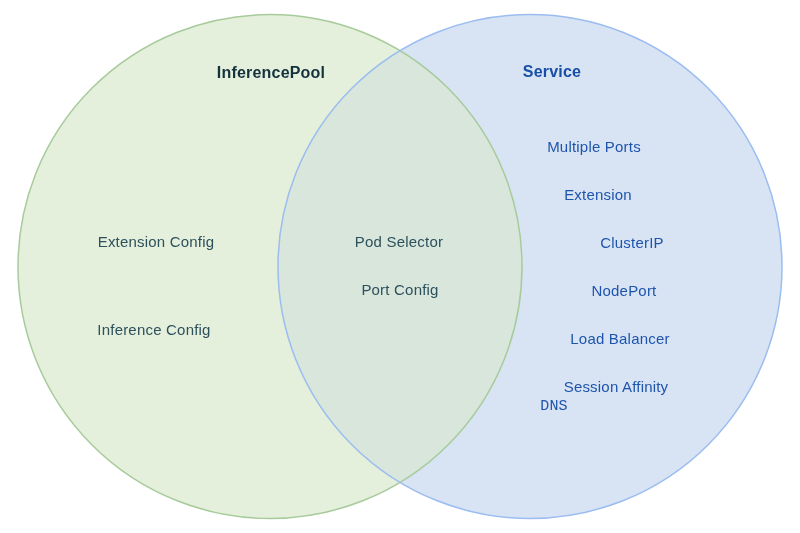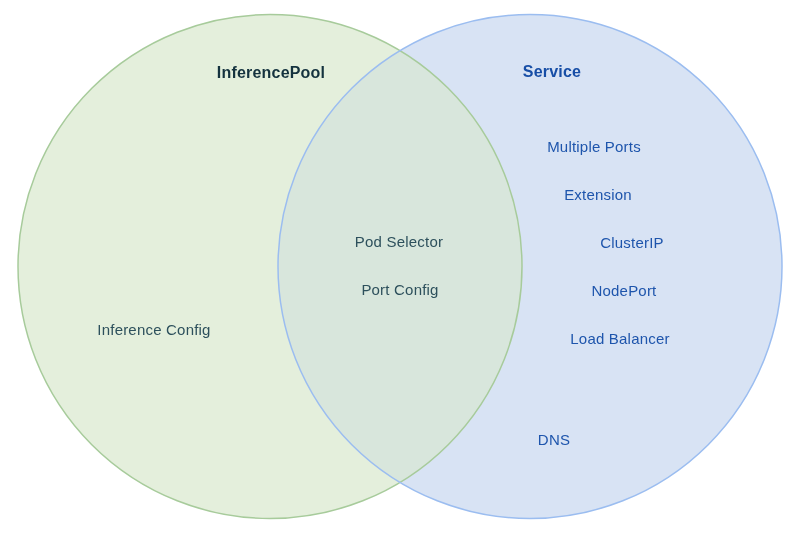--- a/index.html
+++ b/index.html
@@ -43,21 +43,21 @@
 
   .pos-pod  { left: 399px; top: 241px; text-align: center; }
   .pos-port { left: 400px; top: 289px; }
 
   .pos-mp    { left: 594px; top: 146px; }
   .pos-proto { left: 598px; top: 194px; }
   .pos-cip   { left: 632px; top: 242px; }
   .pos-np    { left: 608px; top: 290px; margin-left: 16px; }
   .pos-lb    { left: 620px; top: 338px; }
   .pos-sa    { left: 616px; top: 386px; }
-  .pos-dns   { left: 554px; top: 439px; }
+  .pos-dns   { left: 554px; top: 406px; font-family: Liberation Mono, monospace; }
 </style>
 </head>
 <body>
 
 <div class="stage">
 
   <svg class="venn-svg" width="800" height="533" viewBox="0 0 800 533">
     <defs>
       <clipPath id="clip-left-circle">
         <circle cx="270" cy="266.5" r="252"></circle>
@@ -71,25 +71,27 @@
       <circle cx="530" cy="266.5" r="252" fill="#d8e6dc"></circle>
     </g>
 
     <circle cx="270" cy="266.5" r="252" fill="none" stroke-width="1.5" stroke="#a7cb9b"></circle>
     <circle cx="530" cy="266.5" r="252" fill="none" stroke-width="1.5" stroke="#9bbdf0"></circle>
   </svg>
 
   <div class="lbl circle-title title-left">InferencePool</div>
   <div class="lbl circle-title title-right">Service</div>
 
+  <div class="lbl item item-left pos-ext">Extension Config</div>
   <div class="lbl item item-left pos-inf">Inference Config</div>
 
   <div class="lbl item item-mid pos-pod">Pod Selector</div>
   <div class="lbl item item-mid pos-port">Port Config</div>
 
   <div class="lbl item item-right pos-mp">Multiple Ports</div>
   <div class="lbl item item-right pos-proto">Extension</div>
   <div class="lbl item item-right pos-cip">ClusterIP</div>
   <div class="lbl item item-right pos-np">NodePort</div>
   <div class="lbl item item-right pos-lb">Load Balancer</div>
+  <div class="lbl item item-right pos-sa">Session Affinity</div>
   <div class="lbl item item-right pos-dns">DNS</div>
 
 </div>
 
 </body></html>

